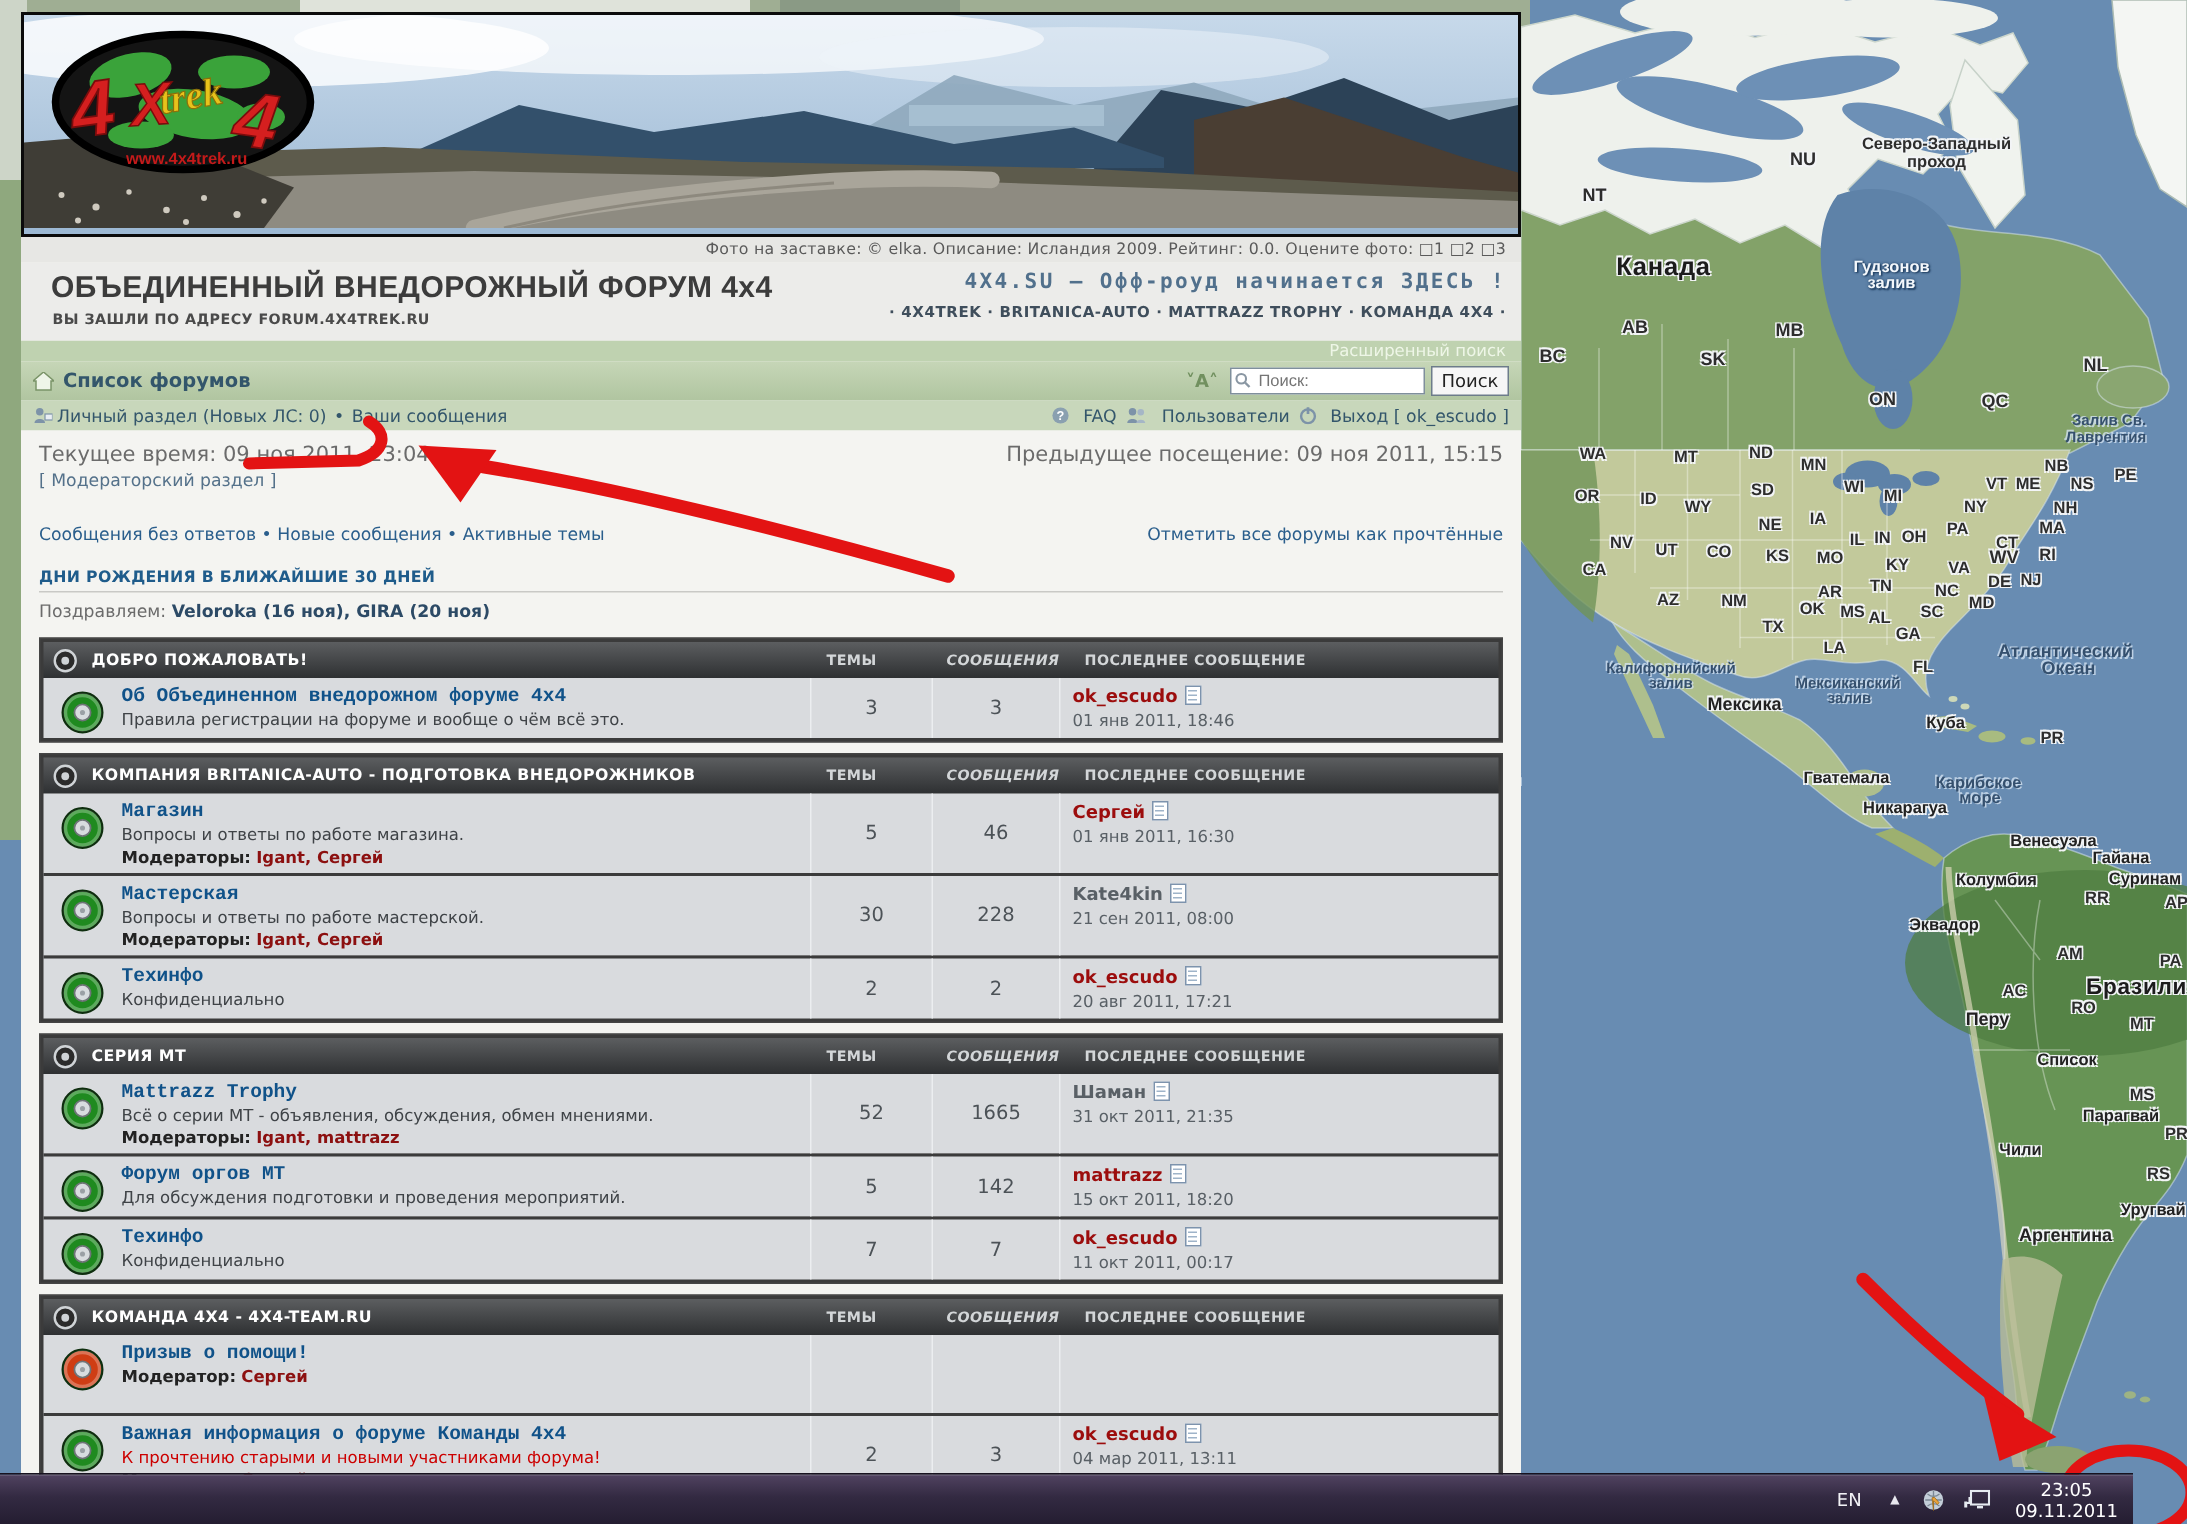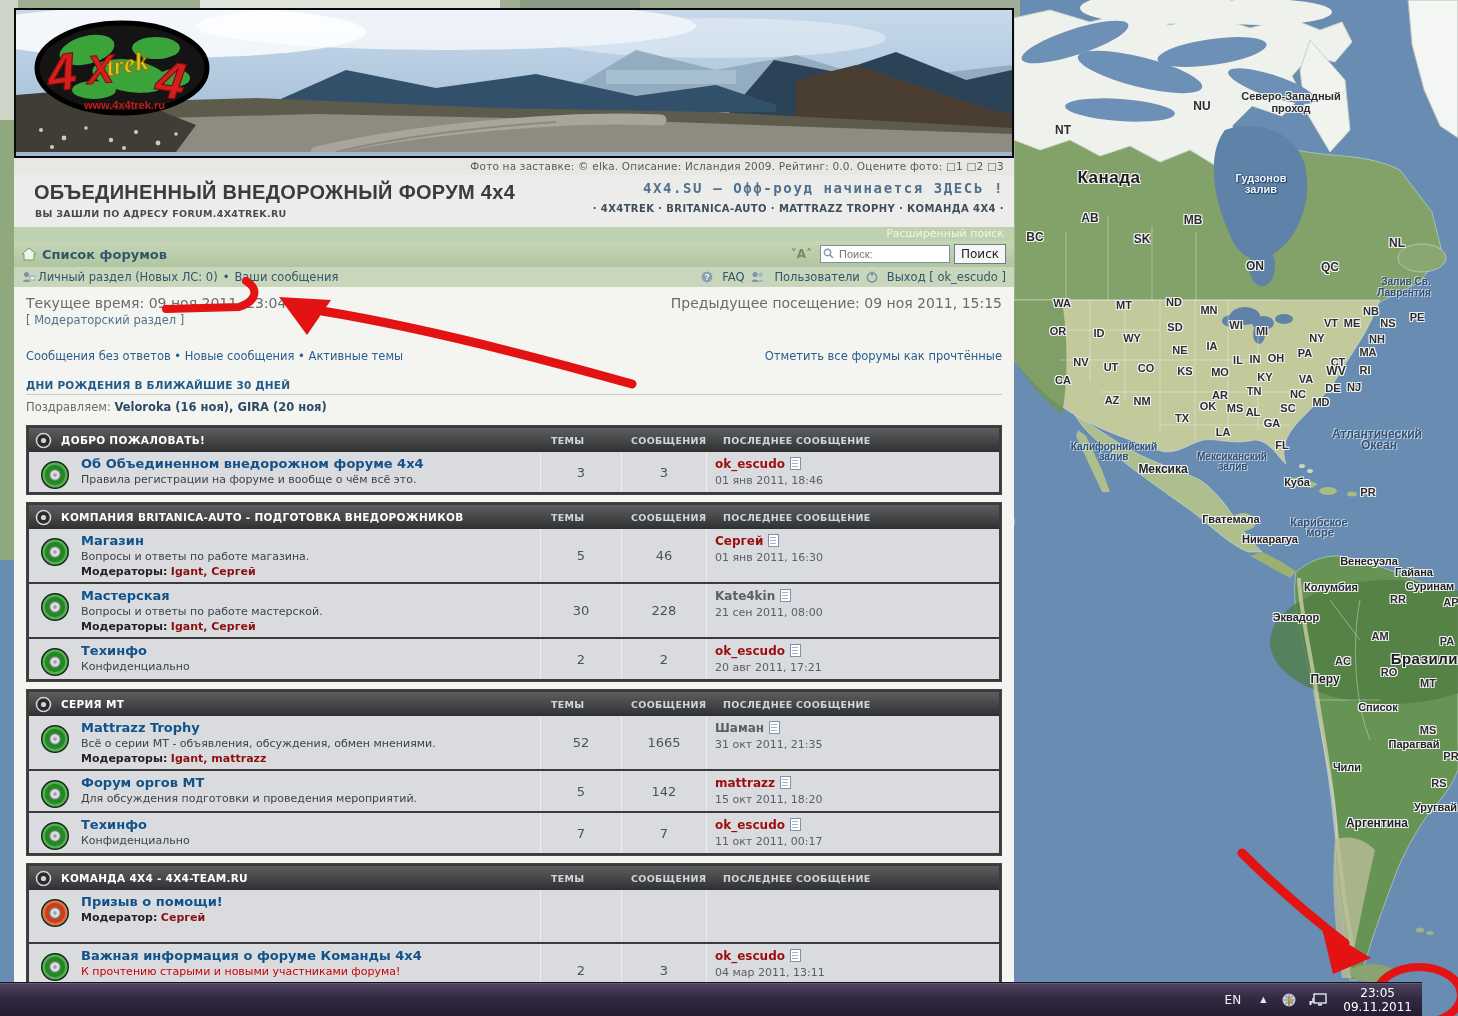--- a/index.html
+++ b/index.html
@@ -64,27 +64,27 @@
 
   
   #forums{margin-top:11px;}
   .cat{border:1px solid #454545;background:#3b3b3b;padding:2px;margin-bottom:7px;}
   .cat-head{height:24px;display:flex;align-items:center;color:#fff;
       background:linear-gradient(#5c5e60,#2e3032);font-size:10.5px;font-weight:bold;letter-spacing:.3px;}
   .cat-head .whl{margin:0 9px 0 6px;display:inline-flex;}
   .cat-title{flex:1;}
   .colh{color:#d3d6d8;font-size:9.5px;font-weight:bold;}
   .colh.t{width:80px;}
-  .colh.p{width:84px;}
+  .colh.p{width:84px;font-style:italic;}
   .colh.l{width:276px;text-align:left;padding-left:8px;}
   .frow{display:flex;background:#d9dbde;border-top:2px solid #3b3b3b;min-height:40px;}
   .frow:first-child{border-top:none;}
   .c-icon{width:52px;display:flex;justify-content:center;padding-top:7px;}
   .c-main{flex:1;padding:4px 6px 4px 0;}
-  .fname{color:#105289;font-weight:bold;font-size:13px;text-decoration:none;line-height:15px;}
+  .fname{color:#105289;font-weight:bold;font-size:13px;text-decoration:none;line-height:15px;font-family:Liberation Mono, monospace;}
   .fdesc{font-size:11px;color:#3f4347;margin-top:2px;line-height:13px;}
   .fdesc.reddesc{color:#cc0000;}
   .fmods{font-size:11px;margin-top:2px;line-height:13px;color:#222;}
   .fmods b{font-weight:bold;}
   .modnames{color:#8c1010;font-weight:bold;text-decoration:none;}
   .c-num{width:80px;border-left:1px solid #eceef0;display:flex;align-items:center;justify-content:center;
       color:#4c5257;font-size:13px;}
   .c-num.p{width:84px;}
   .c-last{width:276px;border-left:1px solid #eceef0;padding:5px 8px;}
   .lastuser{font-weight:bold;font-size:12px;text-decoration:none;}
@@ -228,21 +228,21 @@
     <span class="ml land" style="left: 1185px; top: 371px; font-size: 11px;">KS</span>
     <span class="ml land" style="left: 1220px; top: 372px; font-size: 11px;">MO</span>
     <span class="ml land" style="left: 1265px; top: 377px; font-size: 11px;">KY</span>
     <span class="ml land" style="left: 1336px; top: 371px; font-size: 12px;">WV</span>
     <span class="ml land" style="left: 1306px; top: 379px; font-size: 11px;">VA</span>
     <span class="ml land" style="left: 1063px; top: 380px; font-size: 11px;">CA</span>
     <span class="ml land" style="left: 1333px; top: 388px; font-size: 11px;">DE</span>
     <span class="ml land" style="left: 1354px; top: 387px; font-size: 11px;">NJ</span>
     <span class="ml land" style="left: 1321px; top: 402px; font-size: 11px;">MD</span>
     <span class="ml land" style="left: 1112px; top: 400px; font-size: 11px;">AZ</span>
-    <span class="ml land" style="left: 1142px; top: 401px; font-size: 11px;">NM</span>
+    <span class="ml land" style="left: 1142px; top: 401px; font-size: 11px; padding-left: 28px;">NM</span>
     <span class="ml land" style="left: 1193px; top: 406px; font-size: 11px; padding-left: 30px;">OK</span>
     <span class="ml land" style="left: 1220px; top: 395px; font-size: 11px;">AR</span>
     <span class="ml land" style="left: 1254px; top: 391px; font-size: 11px;">TN</span>
     <span class="ml land" style="left: 1298px; top: 394px; font-size: 11px;">NC</span>
     <span class="ml land" style="left: 1235px; top: 408px; font-size: 11px;">MS</span>
     <span class="ml land" style="left: 1253px; top: 412px; font-size: 11px;">AL</span>
     <span class="ml land" style="left: 1288px; top: 408px; font-size: 11px;">SC</span>
     <span class="ml land" style="left: 1182px; top: 418px; font-size: 11px;">TX</span>
     <span class="ml land" style="left: 1272px; top: 423px; font-size: 11px;">GA</span>
     <span class="ml land" style="left: 1223px; top: 432px; font-size: 11px;">LA</span>

